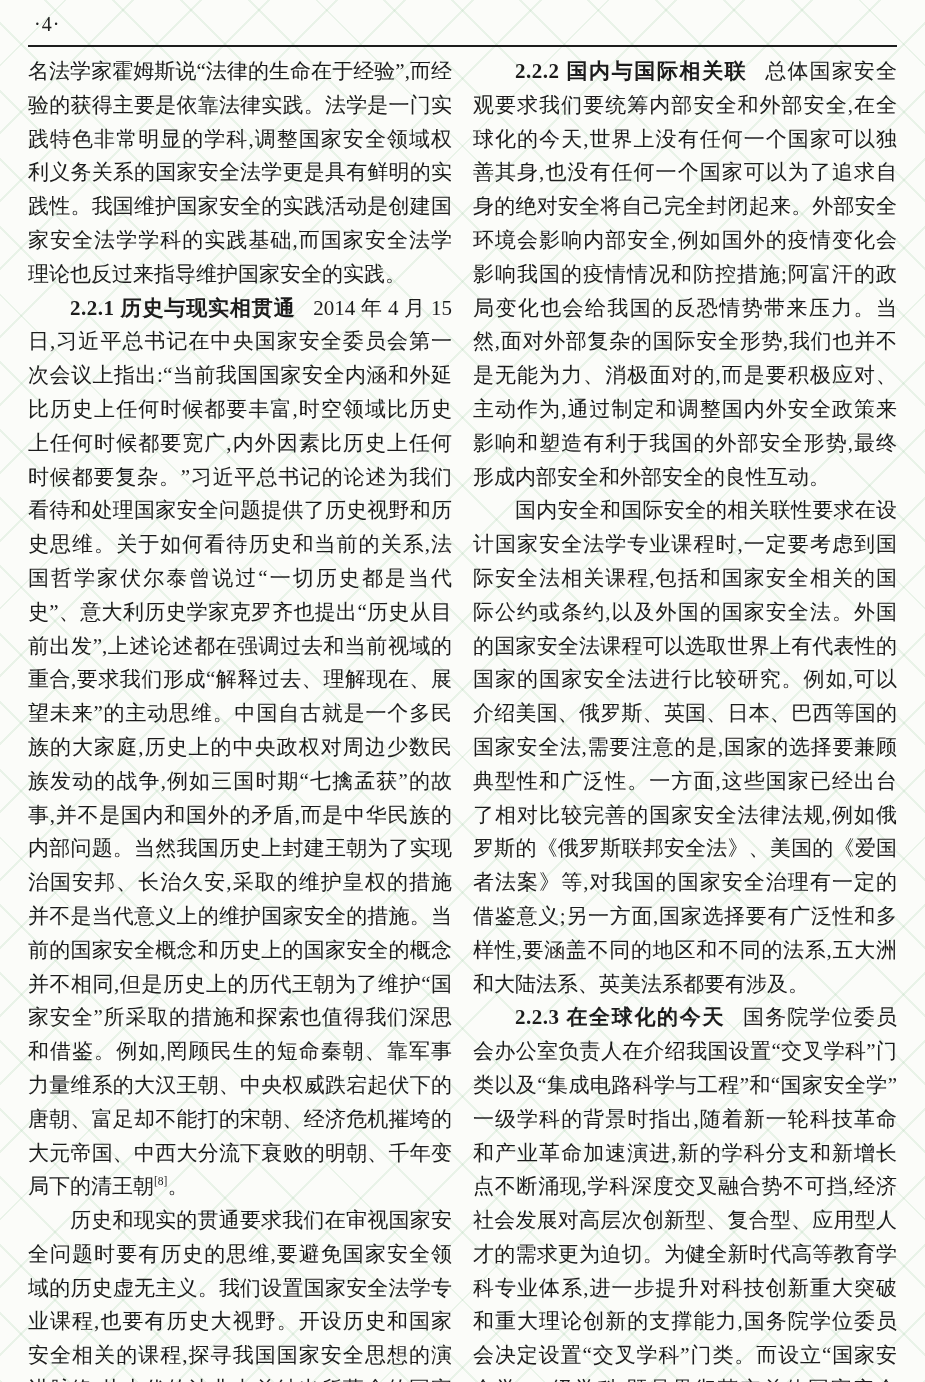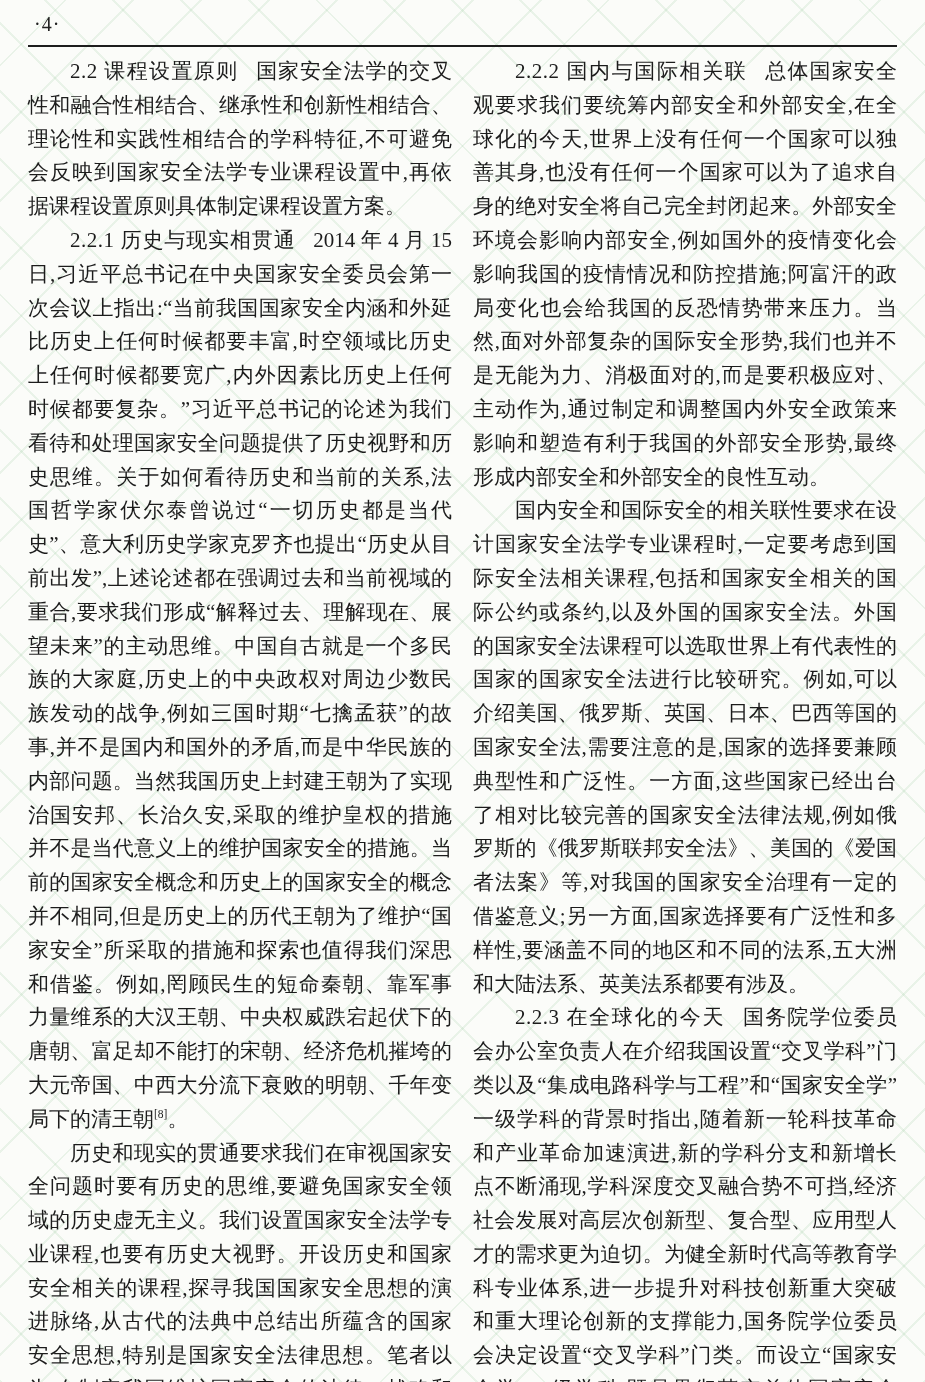--- a/index.html
+++ b/index.html
@@ -40,40 +40,40 @@
   .column {
     width: 424px; flex: 0 0 424px;
     color: #1c1c1c;
     font-size: 21px;
     line-height: 33.8px;
     text-align: justify;
     text-justify: inter-ideograph;
   }
   .column p { margin: 0; }
   .column p.indent { text-indent: 2em; }
-  .runin { font-weight: normal; margin-right: 0.85em; letter-spacing: 0.5px; }
+  .runin { font-weight: bold; margin-right: 0.85em; letter-spacing: 0.5px; }
   sup.cite {
     font-size: 0.55em; line-height: 0;
     vertical-align: super;
   }
 </style>
 </head>
 <body>
 
 <div class="page">
   <div class="watermark"></div>
 
   <div class="header">
     <div class="page-number">·4·</div>
     <div class="header-rule"></div>
   </div>
 
   <div class="columns">
     <div class="column" id="col-left">
-        <p class="indent"><b class="runin">2.2 课程设置原则</b><span>国家安全法学的交叉性和融合性相结合、继承性和创新性相结合、理论性和实践性相结合的学科特征,不可避免会反映到国家安全法学专业课程设置中,再依据课程设置原则具体制定课程设置方案。</span></p>
+        <p class="noindent"><span>名法学家霍姆斯说“法律的生命在于经验”,而经验的获得主要是依靠法律实践。法学是一门实践特色非常明显的学科,调整国家安全领域权利义务关系的国家安全法学更是具有鲜明的实践性。我国维护国家安全的实践活动是创建国家安全法学学科的实践基础,而国家安全法学理论也反过来指导维护国家安全的实践。</span></p>
         <p class="indent"><b class="runin">2.2.1 历史与现实相贯通</b><span>2014 年 4 月 15 日,习近平总书记在中央国家安全委员会第一次会议上指出:“当前我国国家安全内涵和外延比历史上任何时候都要丰富,时空领域比历史上任何时候都要宽广,内外因素比历史上任何时候都要复杂。”习近平总书记的论述为我们看待和处理国家安全问题提供了历史视野和历史思维。关于如何看待历史和当前的关系,法国哲学家伏尔泰曾说过“一切历史都是当代史”、意大利历史学家克罗齐也提出“历史从目前出发”,上述论述都在强调过去和当前视域的重合,要求我们形成“解释过去、理解现在、展望未来”的主动思维。中国自古就是一个多民族的大家庭,历史上的中央政权对周边少数民族发动的战争,例如三国时期“七擒孟获”的故事,并不是国内和国外的矛盾,而是中华民族的内部问题。当然我国历史上封建王朝为了实现治国安邦、长治久安,采取的维护皇权的措施并不是当代意义上的维护国家安全的措施。当前的国家安全概念和历史上的国家安全的概念并不相同,但是历史上的历代王朝为了维护“国家安全”所采取的措施和探索也值得我们深思和借鉴。例如,罔顾民生的短命秦朝、靠军事力量维系的大汉王朝、中央权威跌宕起伏下的唐朝、富足却不能打的宋朝、经济危机摧垮的大元帝国、中西大分流下衰败的明朝、千年变局下的清王朝</span><sup class="cite">[8]</sup><span>。</span></p>
         <p class="indent"><span>历史和现实的贯通要求我们在审视国家安全问题时要有历史的思维,要避免国家安全领域的历史虚无主义。我们设置国家安全法学专业课程,也要有历史大视野。开设历史和国家安全相关的课程,探寻我国国家安全思想的演进脉络,从古代的法典中总结出所蕴含的国家安全思想,特别是国家安全法律思想。笔者以为,在制定我国维护国家安全的法律、战略和政策时,我们也要“马中西”结合,不但考虑我国社会主义国家的国情,还要借鉴西方国家优秀的、适合我国的国家安全的理论和思想,更要继承我国历史上的优秀国家安全思想。</span></p>
       </div>
     <div class="column" id="col-right">
         <p class="indent"><b class="runin">2.2.2 国内与国际相关联</b><span>总体国家安全观要求我们要统筹内部安全和外部安全,在全球化的今天,世界上没有任何一个国家可以独善其身,也没有任何一个国家可以为了追求自身的绝对安全将自己完全封闭起来。外部安全环境会影响内部安全,例如国外的疫情变化会影响我国的疫情情况和防控措施;阿富汗的政局变化也会给我国的反恐情势带来压力。当然,面对外部复杂的国际安全形势,我们也并不是无能为力、消极面对的,而是要积极应对、主动作为,通过制定和调整国内外安全政策来影响和塑造有利于我国的外部安全形势,最终形成内部安全和外部安全的良性互动。</span></p>
         <p class="indent"><span>国内安全和国际安全的相关联性要求在设计国家安全法学专业课程时,一定要考虑到国际安全法相关课程,包括和国家安全相关的国际公约或条约,以及外国的国家安全法。外国的国家安全法课程可以选取世界上有代表性的国家的国家安全法进行比较研究。例如,可以介绍美国、俄罗斯、英国、日本、巴西等国的国家安全法,需要注意的是,国家的选择要兼顾典型性和广泛性。一方面,这些国家已经出台了相对比较完善的国家安全法律法规,例如俄罗斯的《俄罗斯联邦安全法》、美国的《爱国者法案》等,对我国的国家安全治理有一定的借鉴意义;另一方面,国家选择要有广泛性和多样性,要涵盖不同的地区和不同的法系,五大洲和大陆法系、英美法系都要有涉及。</span></p>
         <p class="indent"><b class="runin">2.2.3 在全球化的今天</b><span>国务院学位委员会办公室负责人在介绍我国设置“交叉学科”门类以及“集成电路科学与工程”和“国家安全学”一级学科的背景时指出,随着新一轮科技革命和产业革命加速演进,新的学科分支和新增长点不断涌现,学科深度交叉融合势不可挡,经济社会发展对高层次创新型、复合型、应用型人才的需求更为迫切。为健全新时代高等教育学科专业体系,进一步提升对科技创新重大突破和重大理论创新的支撑能力,国务院学位委员会决定设置“交叉学科”门类。而设立“国家安全学”一级学科,既是贯彻落实总体国家安全观、构筑国家安全人才基础、夯实国家安全能力建设的战略举措,也是立足国情、顺应时代发展的必然选择</span></p>
       </div>
   </div>
 </div>

